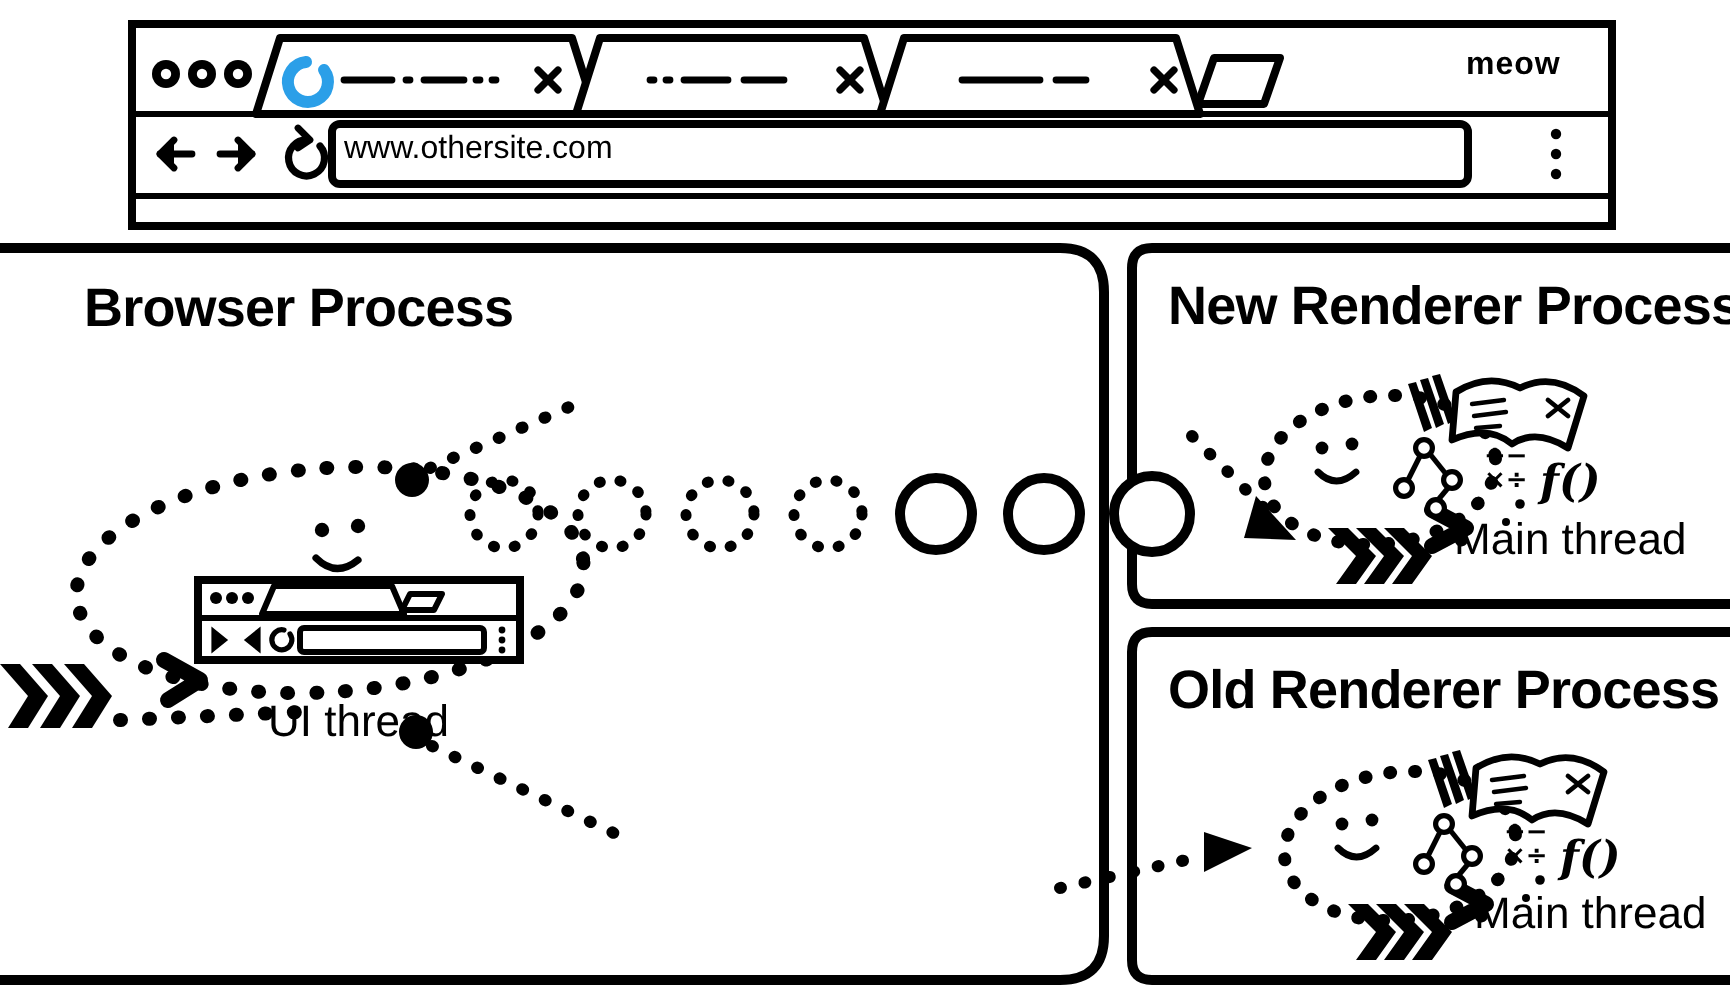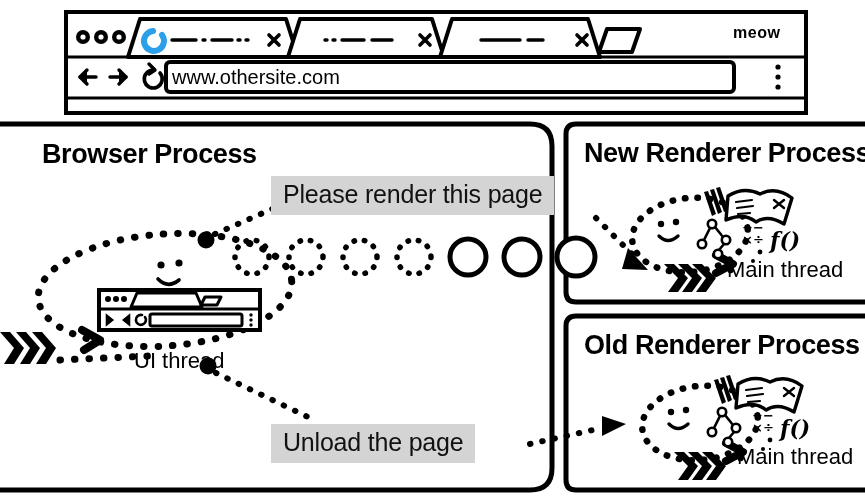--- a/index.html
+++ b/index.html
@@ -52,21 +52,21 @@
 
   #brand-meow{
     position:absolute; left:733px; top:24px;
     font-family:"Liberation Sans", sans-serif;
     font-size:16px; font-weight:600; letter-spacing:0.5px;
     color:#000; white-space:nowrap;
   }
   #urltext{
     position:absolute; left:172px; top:66px;
     font-family:"Liberation Sans", sans-serif;
-    font-size:20px; color:#000; white-space:nowrap;
+    font-size:16px; color:#000; white-space:nowrap;
   }
 </style>
 </head>
 <body>
 
 <div id="stage">
 
   <svg width="865" height="504" viewBox="0 0 865 504">
     <defs>
       <g id="g-pencils">
@@ -350,19 +350,17 @@
     </g>
   </svg>
 
   <div id="brand-meow">meow</div>
   <div id="urltext">www.othersite.com</div>
 
   <div class="ptitle" id="title-browser">Browser Process</div>
   <div class="ptitle" id="title-new">New Renderer Process</div>
   <div class="ptitle" id="title-old">Old Renderer Process</div>
 
-  <div class="lbl" id="label-render">Please render this page</div>
-  <div class="lbl" id="label-unload">Unload the page</div>
 
   <div class="thlabel" id="label-ui-thread">UI thread</div>
   <div class="thlabel" id="label-main-new">Main thread</div>
   <div class="thlabel" id="label-main-old">Main thread</div>
 </div>
 
 </body></html>

